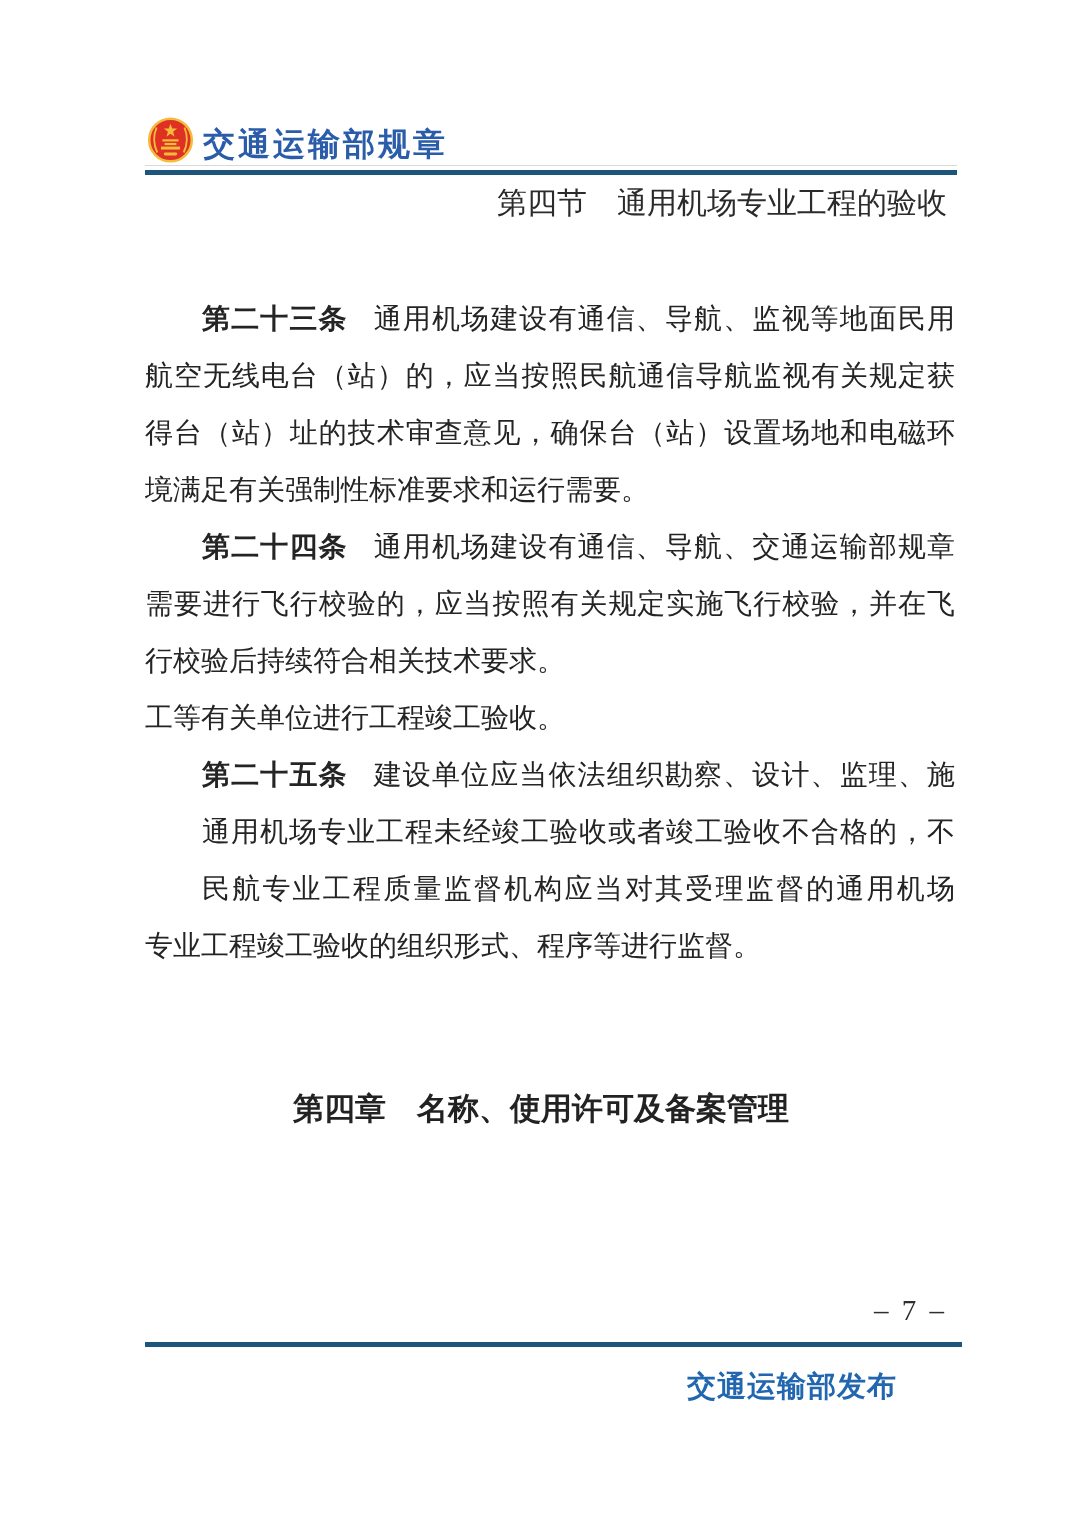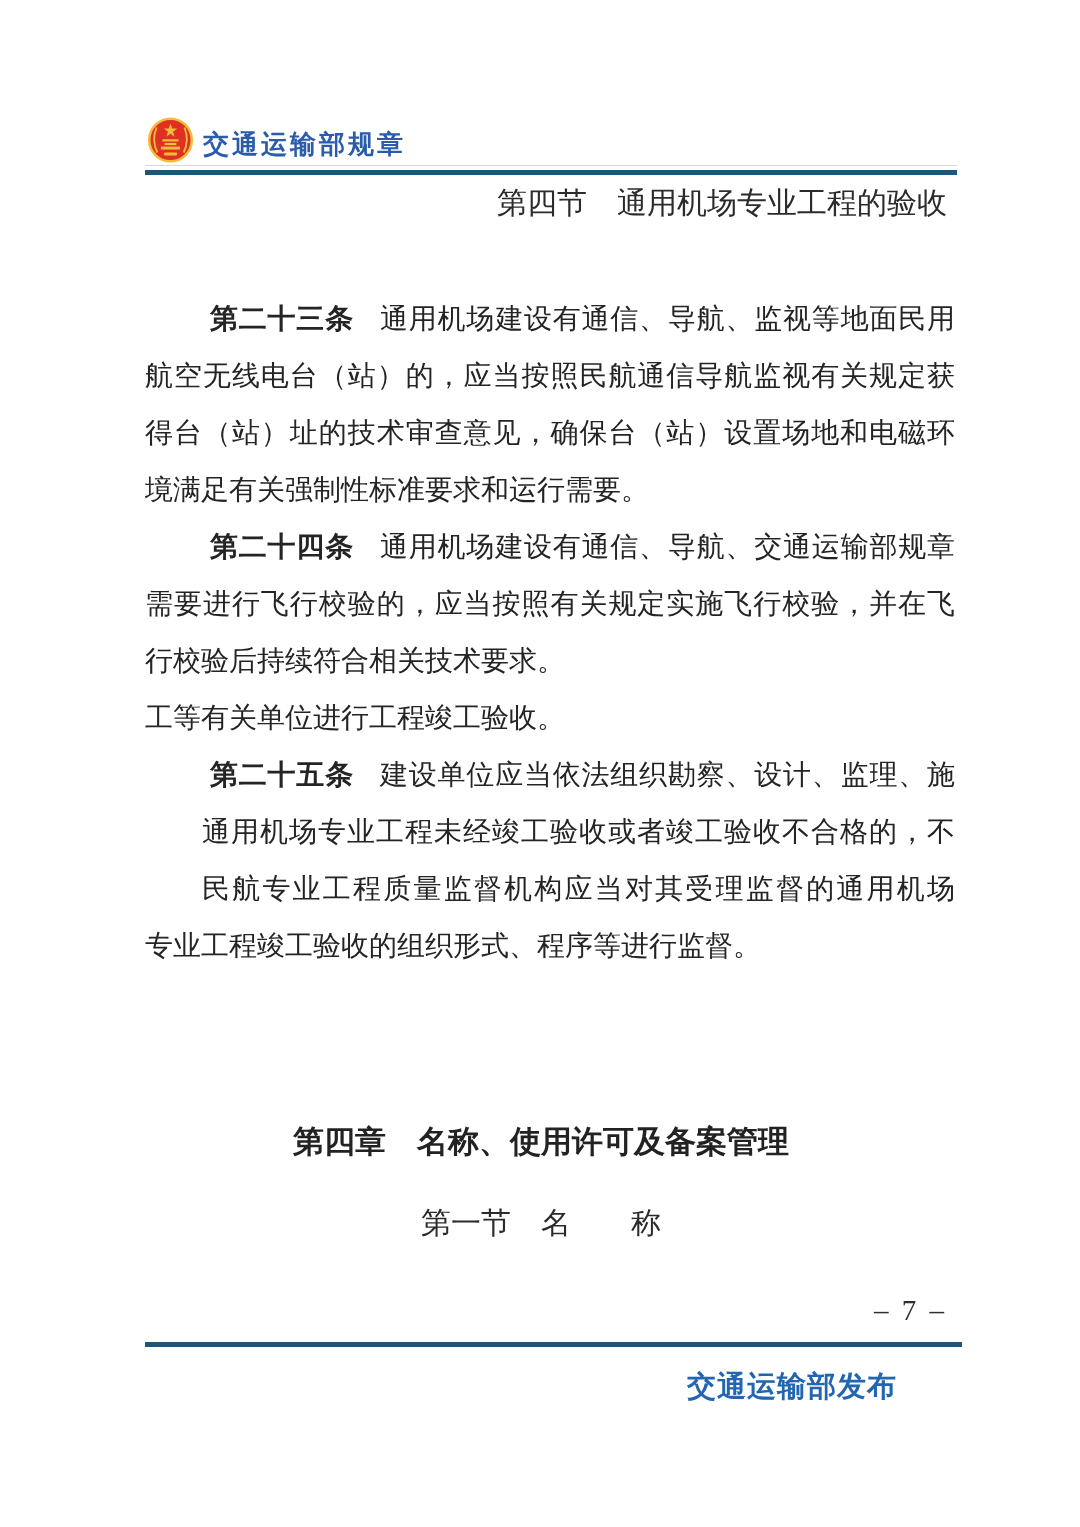--- a/index.html
+++ b/index.html
@@ -24,21 +24,21 @@
     height: 50px;
   }
   .header-title {
     position: absolute;
     left: 203px;
     top: 120px;
     height: 48px;
     line-height: 48px;
     font-family: "Liberation Sans", "DejaVu Sans", sans-serif;
     font-weight: 700;
-    font-size: 26px;
+    font-size: 32px;
     letter-spacing: 3px;
   }
   .rule-top-thin {
     position: absolute;
     left: 145px;
     top: 165px;
     width: 812px;
     height: 1px;
     background: #d9d9d9;
   }
@@ -65,21 +65,20 @@
     position: absolute;
     left: 135px;
     top: 1087px;
     width: 812px;
     text-align: center;
     font-family: "Liberation Sans", "DejaVu Sans", sans-serif;
     font-weight: 700;
     font-size: 31px;
     line-height: 44px;
     color: #222222;
-    margin-top: 33px;
   }
   .section-bottom {
     position: absolute;
     left: 135px;
     top: 1202px;
     width: 812px;
     text-align: center;
     font-size: 30px;
     line-height: 42px;
     color: #2b2b2b;
@@ -98,21 +97,21 @@
     height: 57px;
     line-height: 57px;
     overflow: hidden;
   }
   .j {
     text-align: justify;
     text-align-last: justify;
     text-justify: inter-character;
   }
   .first { padding-left: 57px; }
-  .term { font-weight: 700; margin-right: 26px; margin-left: 8px; }
+  .term { font-weight: 700; margin-right: 26px; }
 
   
   .page-number {
     position: absolute;
     top: 1292px;
     right: 133px;
     font-size: 29px;
     letter-spacing: 3px;
     line-height: 36px;
   }
@@ -170,19 +169,18 @@
     <div class="line j first"><b class="term">第二十五条</b><span>建设单位应当依法组织勘察、设计、监理、施</span></div>
 
     <div class="line j first">通用机场专业工程未经竣工验收或者竣工验收不合格的，不</div>
 
     <div class="line j first">民航专业工程质量监督机构应当对其受理监督的通用机场</div>
     <div class="line">专业工程竣工验收的组织形式、程序等进行监督。</div>
 
   </div>
 
   <div class="chapter-heading">第四章　名称、使用许可及备案管理</div>
-  <div class="section-bottom">第一节　名　　称</div>
 
   <div class="page-number" style="color: rgb(46, 46, 46);">– 7 –</div>
   <div class="rule-bottom" style="background: rgb(29, 86, 122);"></div>
   <div class="publisher" style="color: rgb(33, 102, 174);">交通运输部发布</div>
 
 </div>
 
 </body></html>

